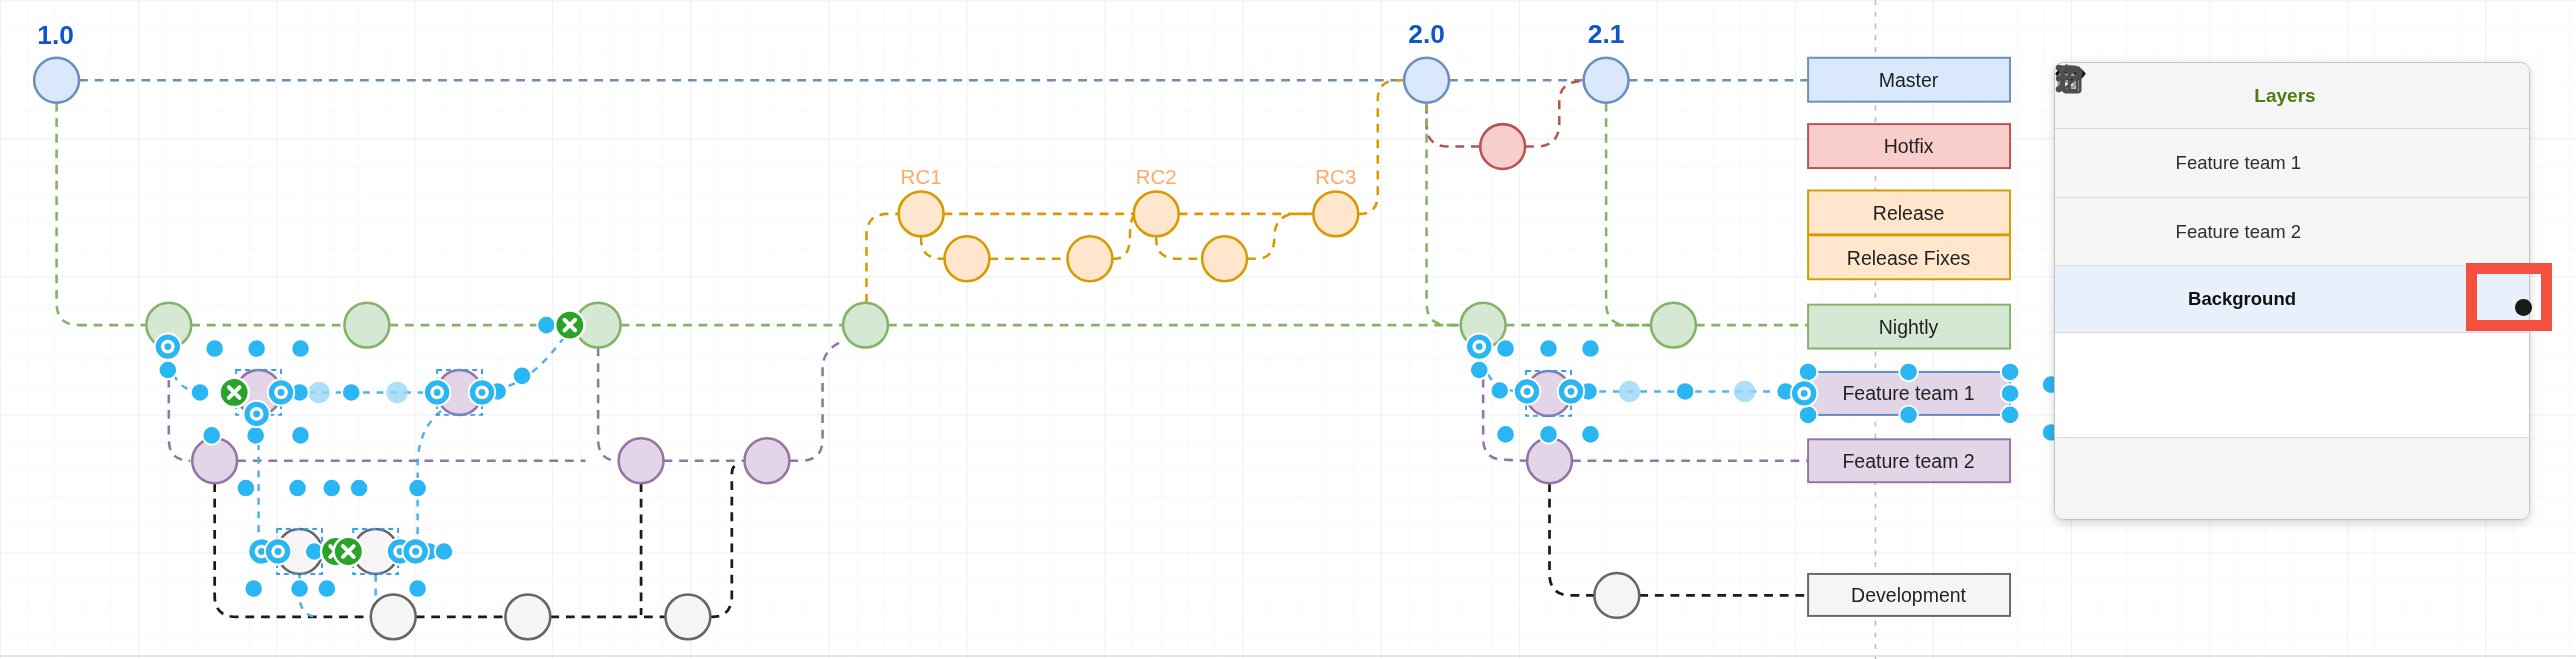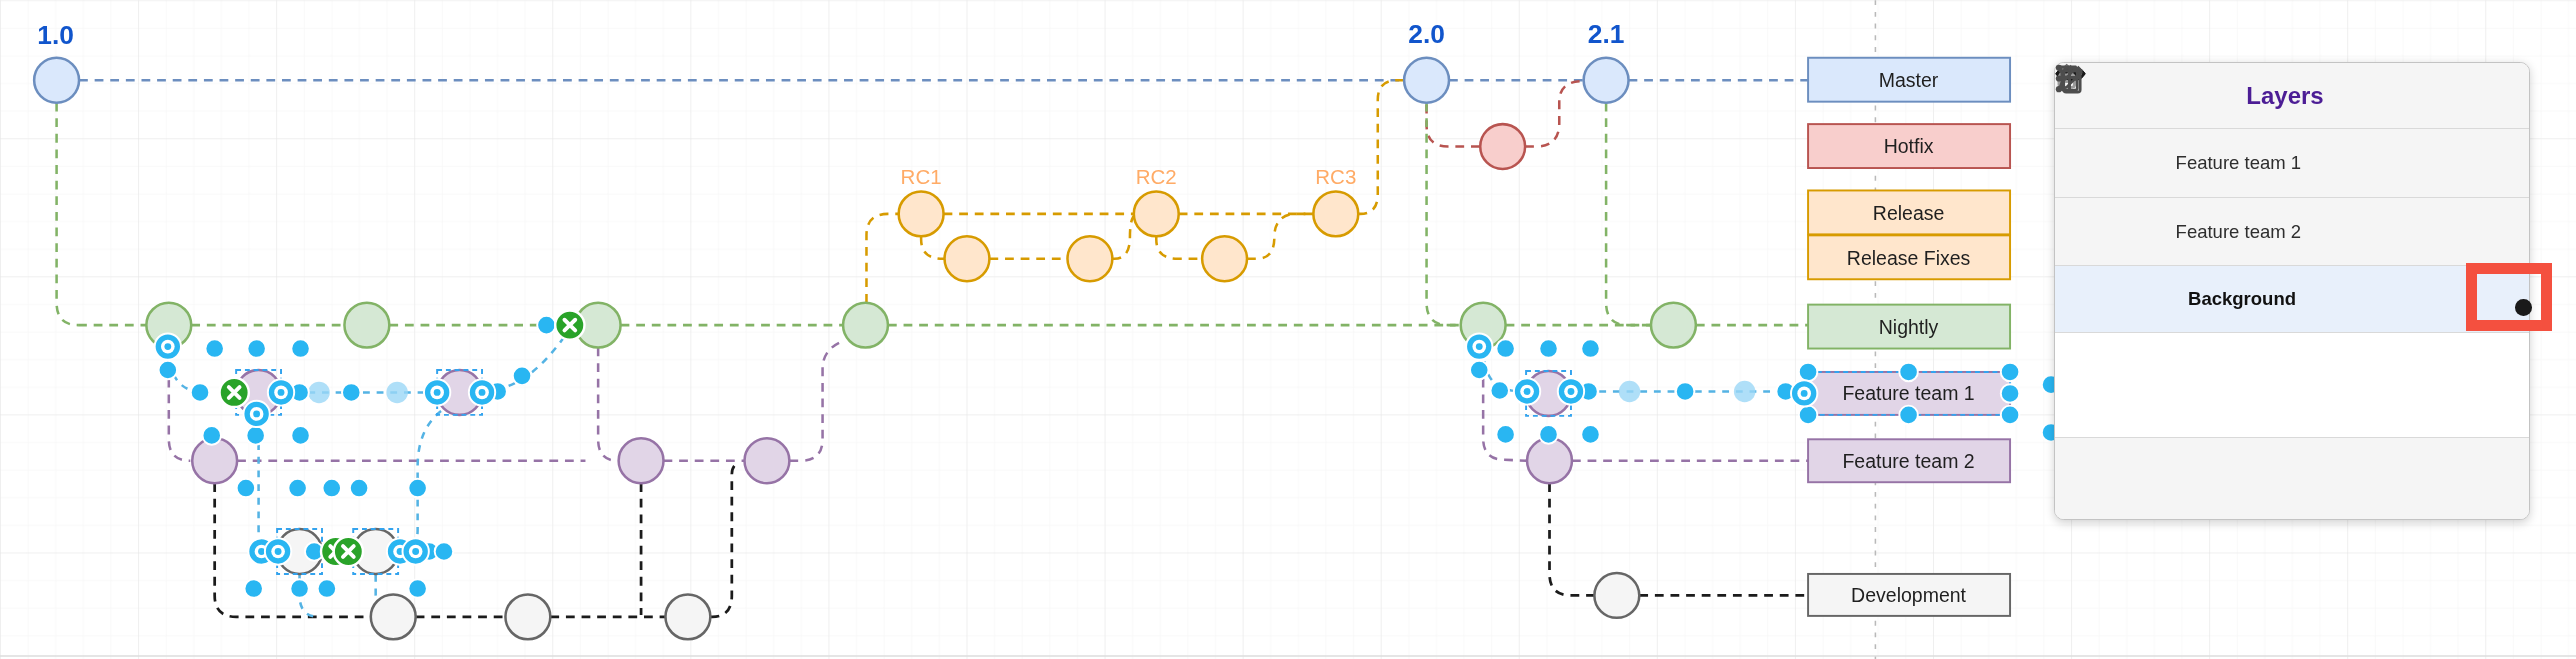--- a/index.html
+++ b/index.html
@@ -21,21 +21,21 @@
   .boxlabel{font-size:20px;fill:#1f1f1f;}
   .vtag{font-size:27px;font-weight:bold;fill:#1155cc;}
   .rctag{font-size:21px;fill:#ffab66;}
   .selrect{fill:none;stroke:#33a3ee;stroke-width:2;stroke-dasharray:5 4;}
   
   .layers-panel{position:absolute;left:2054px;top:62px;width:476px;height:458px;background:#fff;
     border:1px solid #c3c3c3;border-radius:9.8px;box-shadow:0 2.9px 9.8px rgba(0,0,0,.18);
     display:flex;flex-direction:column;box-sizing:border-box;}
   .lp-header{height:65px;background:#f5f5f5;border-bottom:1px solid #d9d9d9;border-radius:8.8px 8.8px 0 0;
     display:flex;align-items:center;position:relative;flex:0 0 auto;}
-  .lp-title{flex:1;text-align:center;font-size:24px;font-weight:bold;color:#4c1d95;padding-left:88px;}
+  .lp-title{flex:1;text-align:center;font-size:19px;font-weight:bold;color:#4d7c0f;padding-left:88px;}
   .lp-hbtns{display:flex;align-items:center;gap:27px;padding-right:25px;}
   .lp-hbtn{width:25px;height:25px;color:#666;cursor:pointer;display:flex;align-items:center;justify-content:center;}
   .lp-row{height:69px;border-bottom:1px solid #d9d9d9;display:flex;align-items:center;background:#f5f5f5;
     padding-left:19.5px;box-sizing:border-box;flex:0 0 auto;}
   .lp-row.selected{background:#e8f0fb;padding-left:32px;}
   .lp-row .rowlabel{font-size:18.5px;color:#2e2e2e;margin-left:21.5px;}
   .lp-row.selected .rowlabel{font-weight:bold;color:#111;}
   .lp-eye,.lp-lock{display:flex;align-items:center;justify-content:center;cursor:pointer;}
   .lp-eye{width:33px;}
   .lp-lock{width:29px;margin-left:17.6px;}

